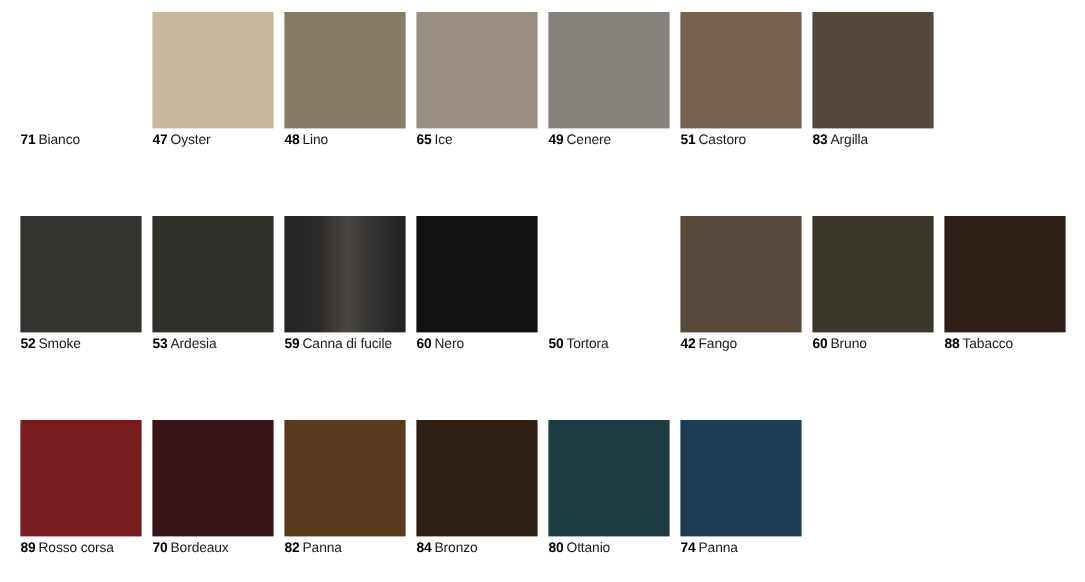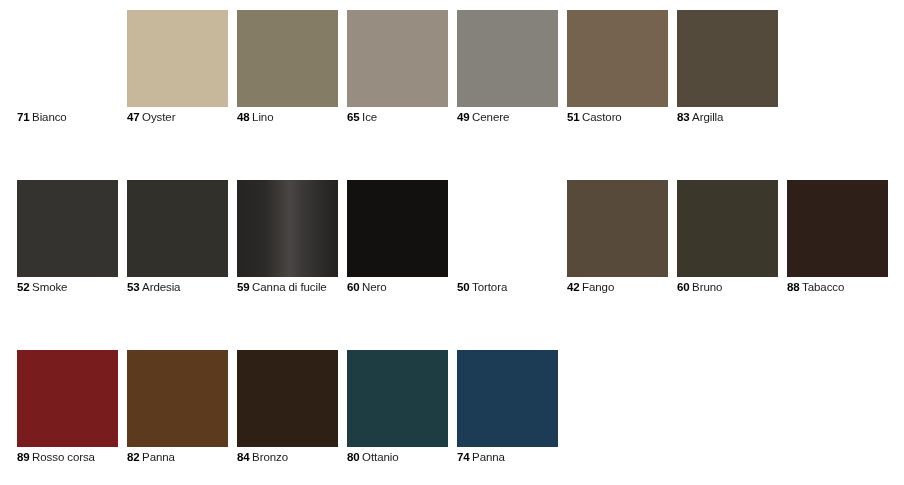--- a/index.html
+++ b/index.html
@@ -137,20 +137,24 @@
         <div class="swatch-chip" style="background: rgb(46, 32, 24);"></div>
         <div class="swatch-label"><span class="swatch-code">88</span><span class="swatch-name">Tabacco</span></div>
       </div>
     </div>
     <div class="swatch-row">
       <div class="swatch-cell">
         <div class="swatch-chip" style="background: rgb(120, 28, 30);"></div>
         <div class="swatch-label"><span class="swatch-code">89</span><span class="swatch-name">Rosso corsa</span></div>
       </div>
       <div class="swatch-cell">
+        <div class="swatch-chip" style="background: rgb(58, 20, 25);"></div>
+        <div class="swatch-label"><span class="swatch-code">70</span><span class="swatch-name">Bordeaux</span></div>
+      </div>
+      <div class="swatch-cell">
         <div class="swatch-chip" style="background: rgb(92, 58, 30);"></div>
         <div class="swatch-label"><span class="swatch-code">82</span><span class="swatch-name">Panna</span></div>
       </div>
       <div class="swatch-cell">
         <div class="swatch-chip" style="background: rgb(46, 32, 21);"></div>
         <div class="swatch-label"><span class="swatch-code">84</span><span class="swatch-name">Bronzo</span></div>
       </div>
       <div class="swatch-cell">
         <div class="swatch-chip" style="background: rgb(29, 61, 66);"></div>
         <div class="swatch-label"><span class="swatch-code">80</span><span class="swatch-name">Ottanio</span></div>

